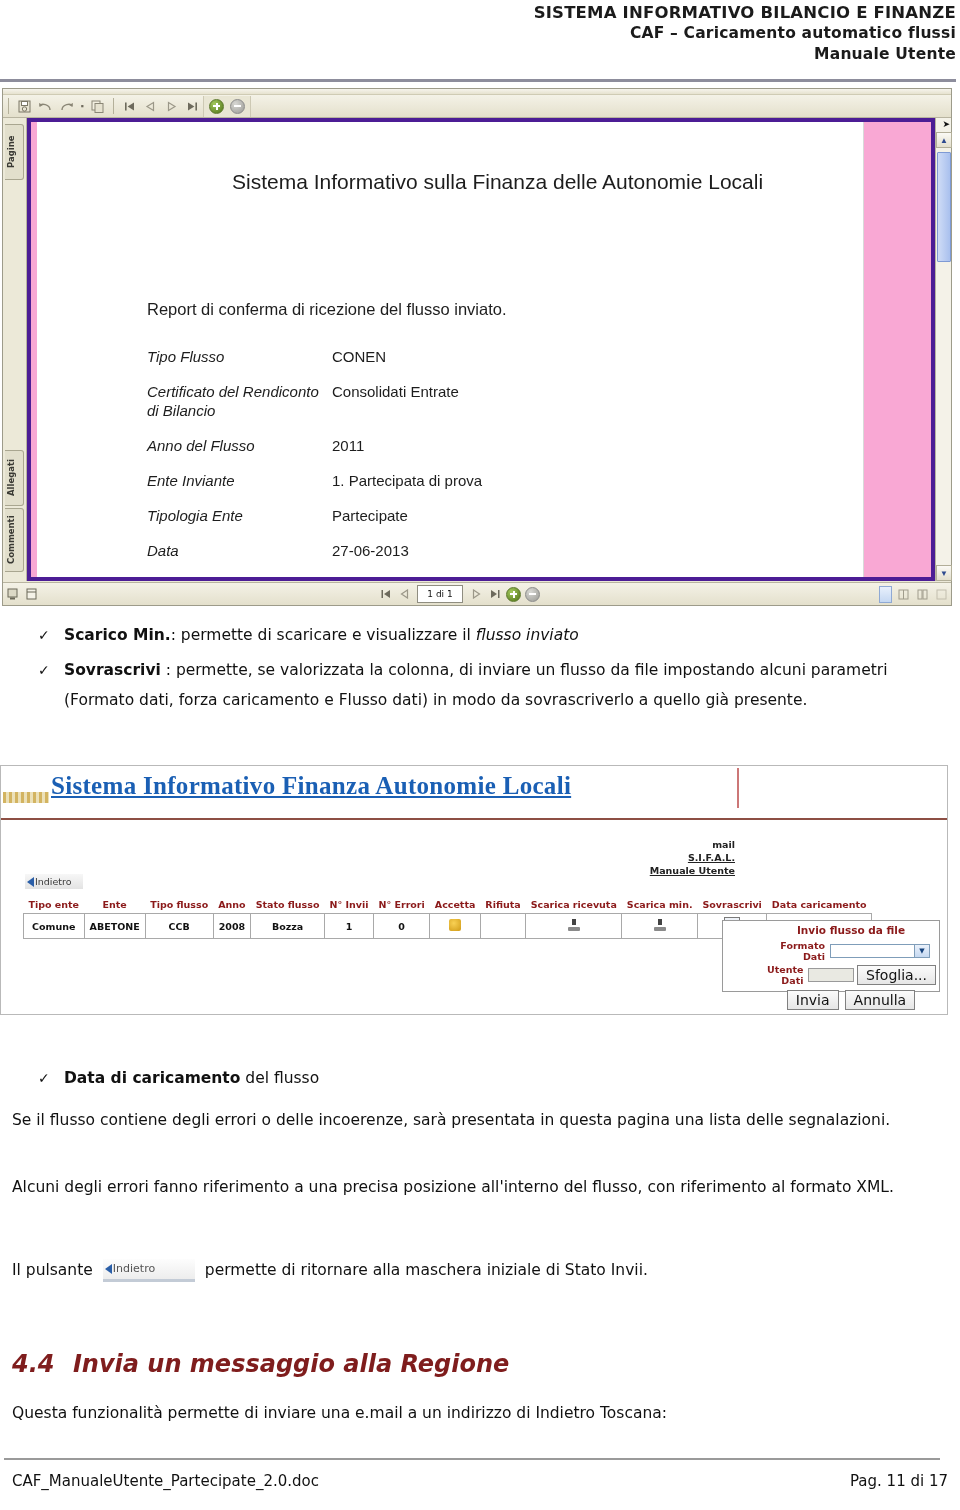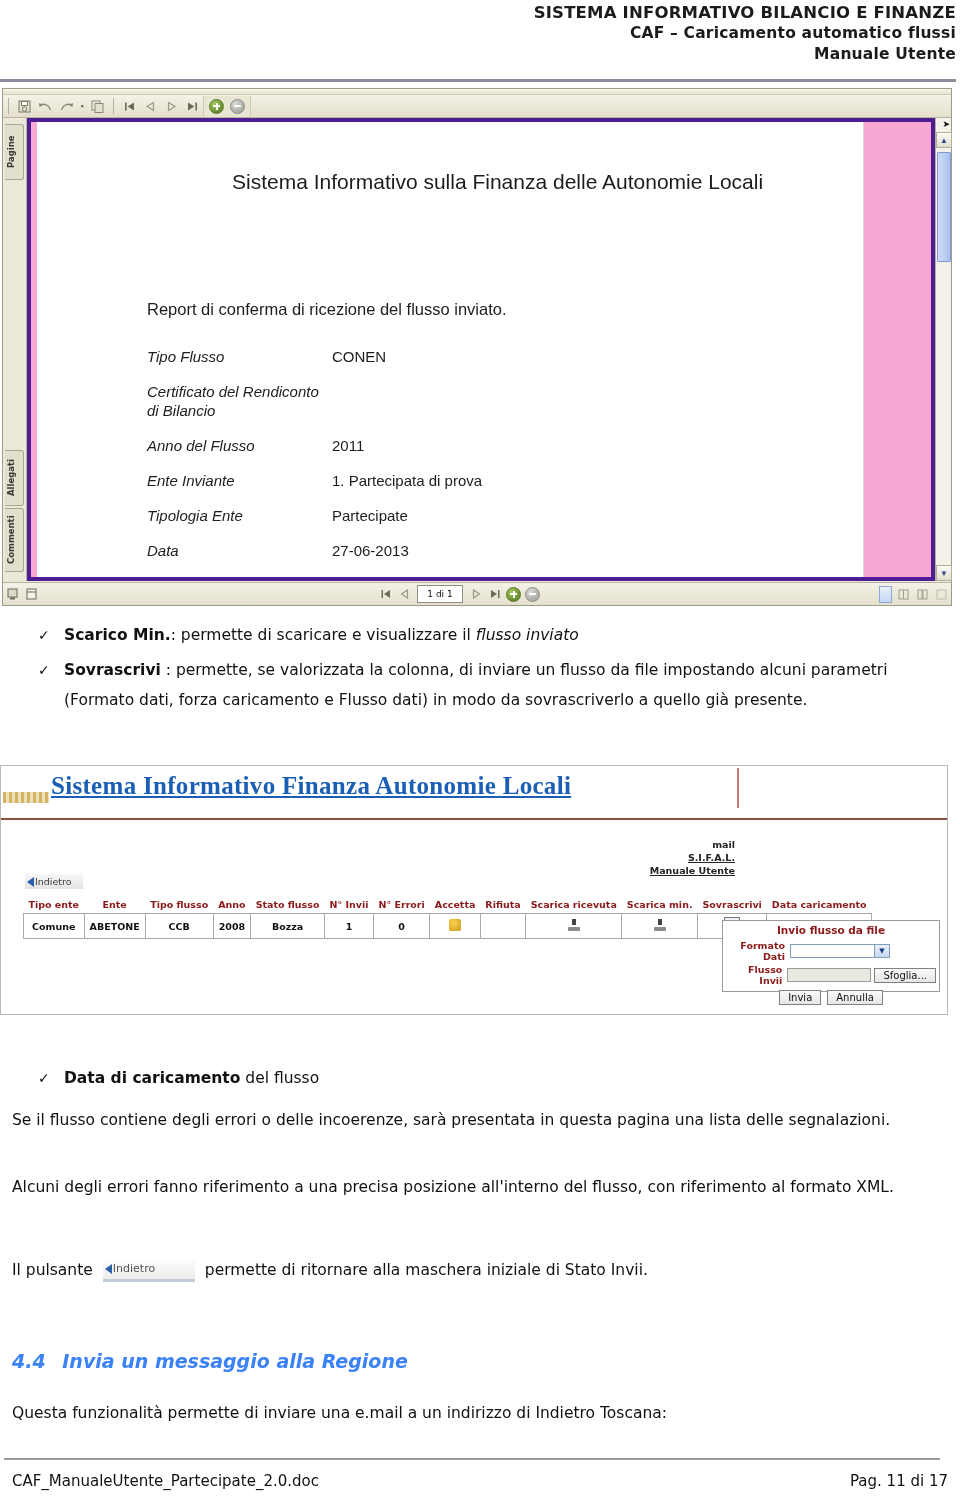--- a/index.html
+++ b/index.html
@@ -168,22 +168,22 @@
 
   .para{position:absolute;font-family:"DejaVu Sans", sans-serif;
         font-size:15.5px;line-height:30px;color:#111;}
   #para-1{left:12px;top:1105px;width:928px;}
   #para-2{left:12px;top:1172px;width:934px;}
   #para-pulsante{left:12px;top:1255px;width:930px;display:flex;align-items:center;}
   #para-final{left:12px;top:1398px;width:930px;}
 
   .h2{
     position:absolute;left:12px;top:1350px;
-    font-family:"DejaVu Sans", sans-serif;font-size:19px;font-weight:bold;
-    font-style:italic;color:#3b82f6;
+    font-family:"DejaVu Sans", sans-serif;font-size:24px;font-weight:bold;
+    font-style:italic;color:#7f1d1d;
   }
   .h2 .num{margin-right:10px;}
 
   
   .appshot{
     position:absolute;left:0;top:765px;width:948px;height:250px;
     background:#ffffff;border:1px solid #b9b9b9;box-sizing:border-box;
     overflow:hidden;
   }
   .app-logo{
@@ -262,21 +262,21 @@
     background:#2b5fa8;
   }
   .ic-up::after{
     content:"";position:absolute;left:1px;bottom:1px;width:10px;height:3px;
     background:#8a8a8a;
   }
 
   .invio-panel{
     position:absolute;left:722px;top:920px;width:218px;height:72px;
     border:1px solid #9a9a9a;background:#fff;box-sizing:border-box;
-    font-family:"DejaVu Sans", sans-serif;font-size:9.5px;
+    font-family:"DejaVu Sans", sans-serif;font-size:9.5px;padding-left:40px;
   }
   .invio-title{
     text-align:center;color:#8b1a1a;font-weight:bold;font-size:10.5px;
     padding:3px 0 2px;
   }
   .invio-row{display:flex;align-items:center;margin:2px 0 0 4px;}
   .invio-lab{width:58px;color:#8b1a1a;font-weight:bold;text-align:right;
              padding-right:5px;}
   .invio-sel{
     width:100px;height:14px;border:1px solid #7f9db9;background:#fff;
@@ -288,21 +288,21 @@
     border-left:1px solid #7f9db9;
     display:flex;align-items:center;justify-content:center;
     font-size:7px;color:#16437e;
   }
   .invio-txt{
     width:88px;height:14px;border:1px solid #9a9a9a;background:#e9e9e2;
     box-sizing:border-box;
   }
   .invio-btn{
     border:1px solid #808080;background:linear-gradient(#fbfbfb,#e6e6e6);
-    font-size:10px;padding:1px 8px;color:#111;margin:0 3px;
+    font-size:14px;padding:1px 8px;color:#111;margin:0 3px;
     font-family:"DejaVu Sans", sans-serif;
   }
   .invio-btns{display:flex;justify-content:center;margin-top:4px;}
 
   
   .inline-indietro{
     display:inline-flex;align-items:center;width:92px;height:20px;
     background:linear-gradient(#fdfdfd,#ededed);
     border-bottom:3px solid #c3cbd6;margin:0 10px;vertical-align:middle;
   }
@@ -408,20 +408,21 @@
     <div class="pdf-page">
       <div class="rpt-title">Sistema Informativo sulla Finanza delle Autonomie Locali</div>
       <div class="rpt-sub">Report di conferma di ricezione del flusso inviato.</div>
       <div class="rpt-table">
         <div class="rpt-row">
           <div class="rpt-lab">Tipo Flusso</div>
           <div class="rpt-val">CONEN</div>
         </div>
         <div class="rpt-row">
           <div class="rpt-lab">Certificato del Rendiconto di Bilancio</div>
+          <div class="rpt-val">Consolidati Entrate</div>
         </div>
         <div class="rpt-row">
           <div class="rpt-lab">Anno del Flusso</div>
           <div class="rpt-val">2011</div>
         </div>
         <div class="rpt-row">
           <div class="rpt-lab">Ente Inviante</div>
           <div class="rpt-val">1. Partecipata di prova</div>
         </div>
         <div class="rpt-row">
@@ -573,21 +574,21 @@
 
 <div class="invio-panel">
   <div class="invio-title">Invio flusso da file</div>
   <div class="invio-row">
     <span class="invio-lab">Formato Dati</span>
     <span class="invio-sel">
       <span class="caret">▼</span>
     </span>
   </div>
   <div class="invio-row">
-    <span class="invio-lab">Flusso Invii</span>
+    <span class="invio-lab">Utente Dati</span>
     <span class="invio-txt"></span>
     <button class="invio-btn">Sfoglia...</button>
   </div>
   <div class="invio-btns">
     <button class="invio-btn">Invia</button>
     <button class="invio-btn">Annulla</button>
   </div>
 </div>
 
 <div class="bullet-row btext" id="blk-datacar">

